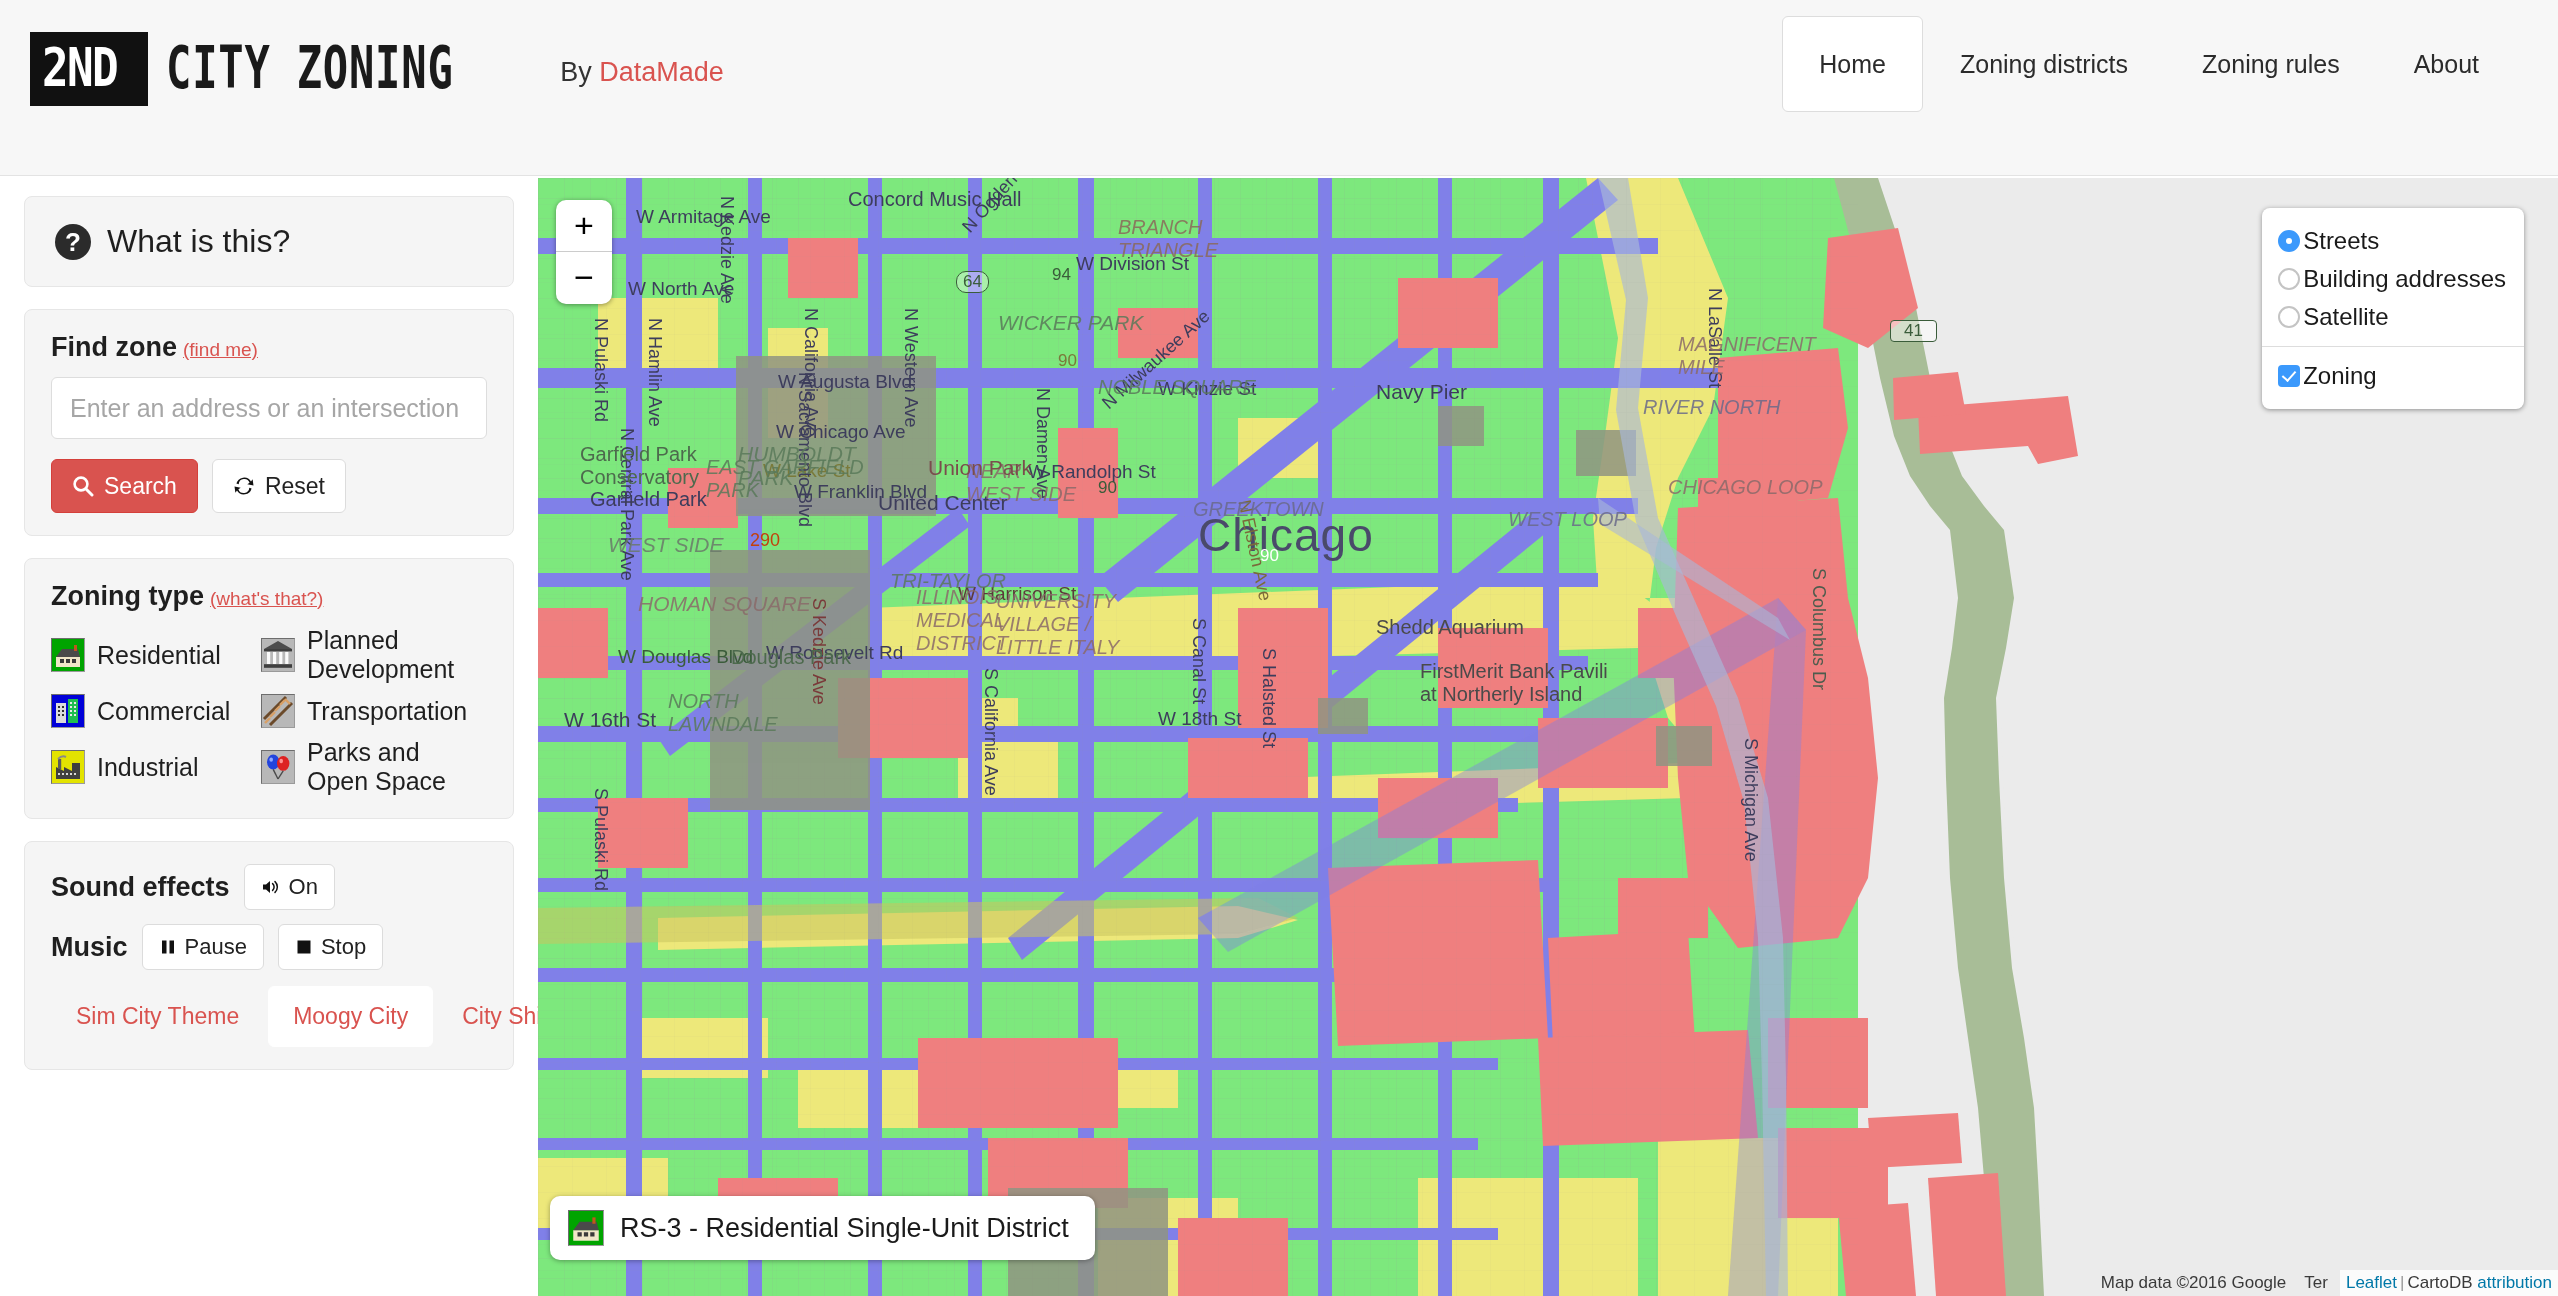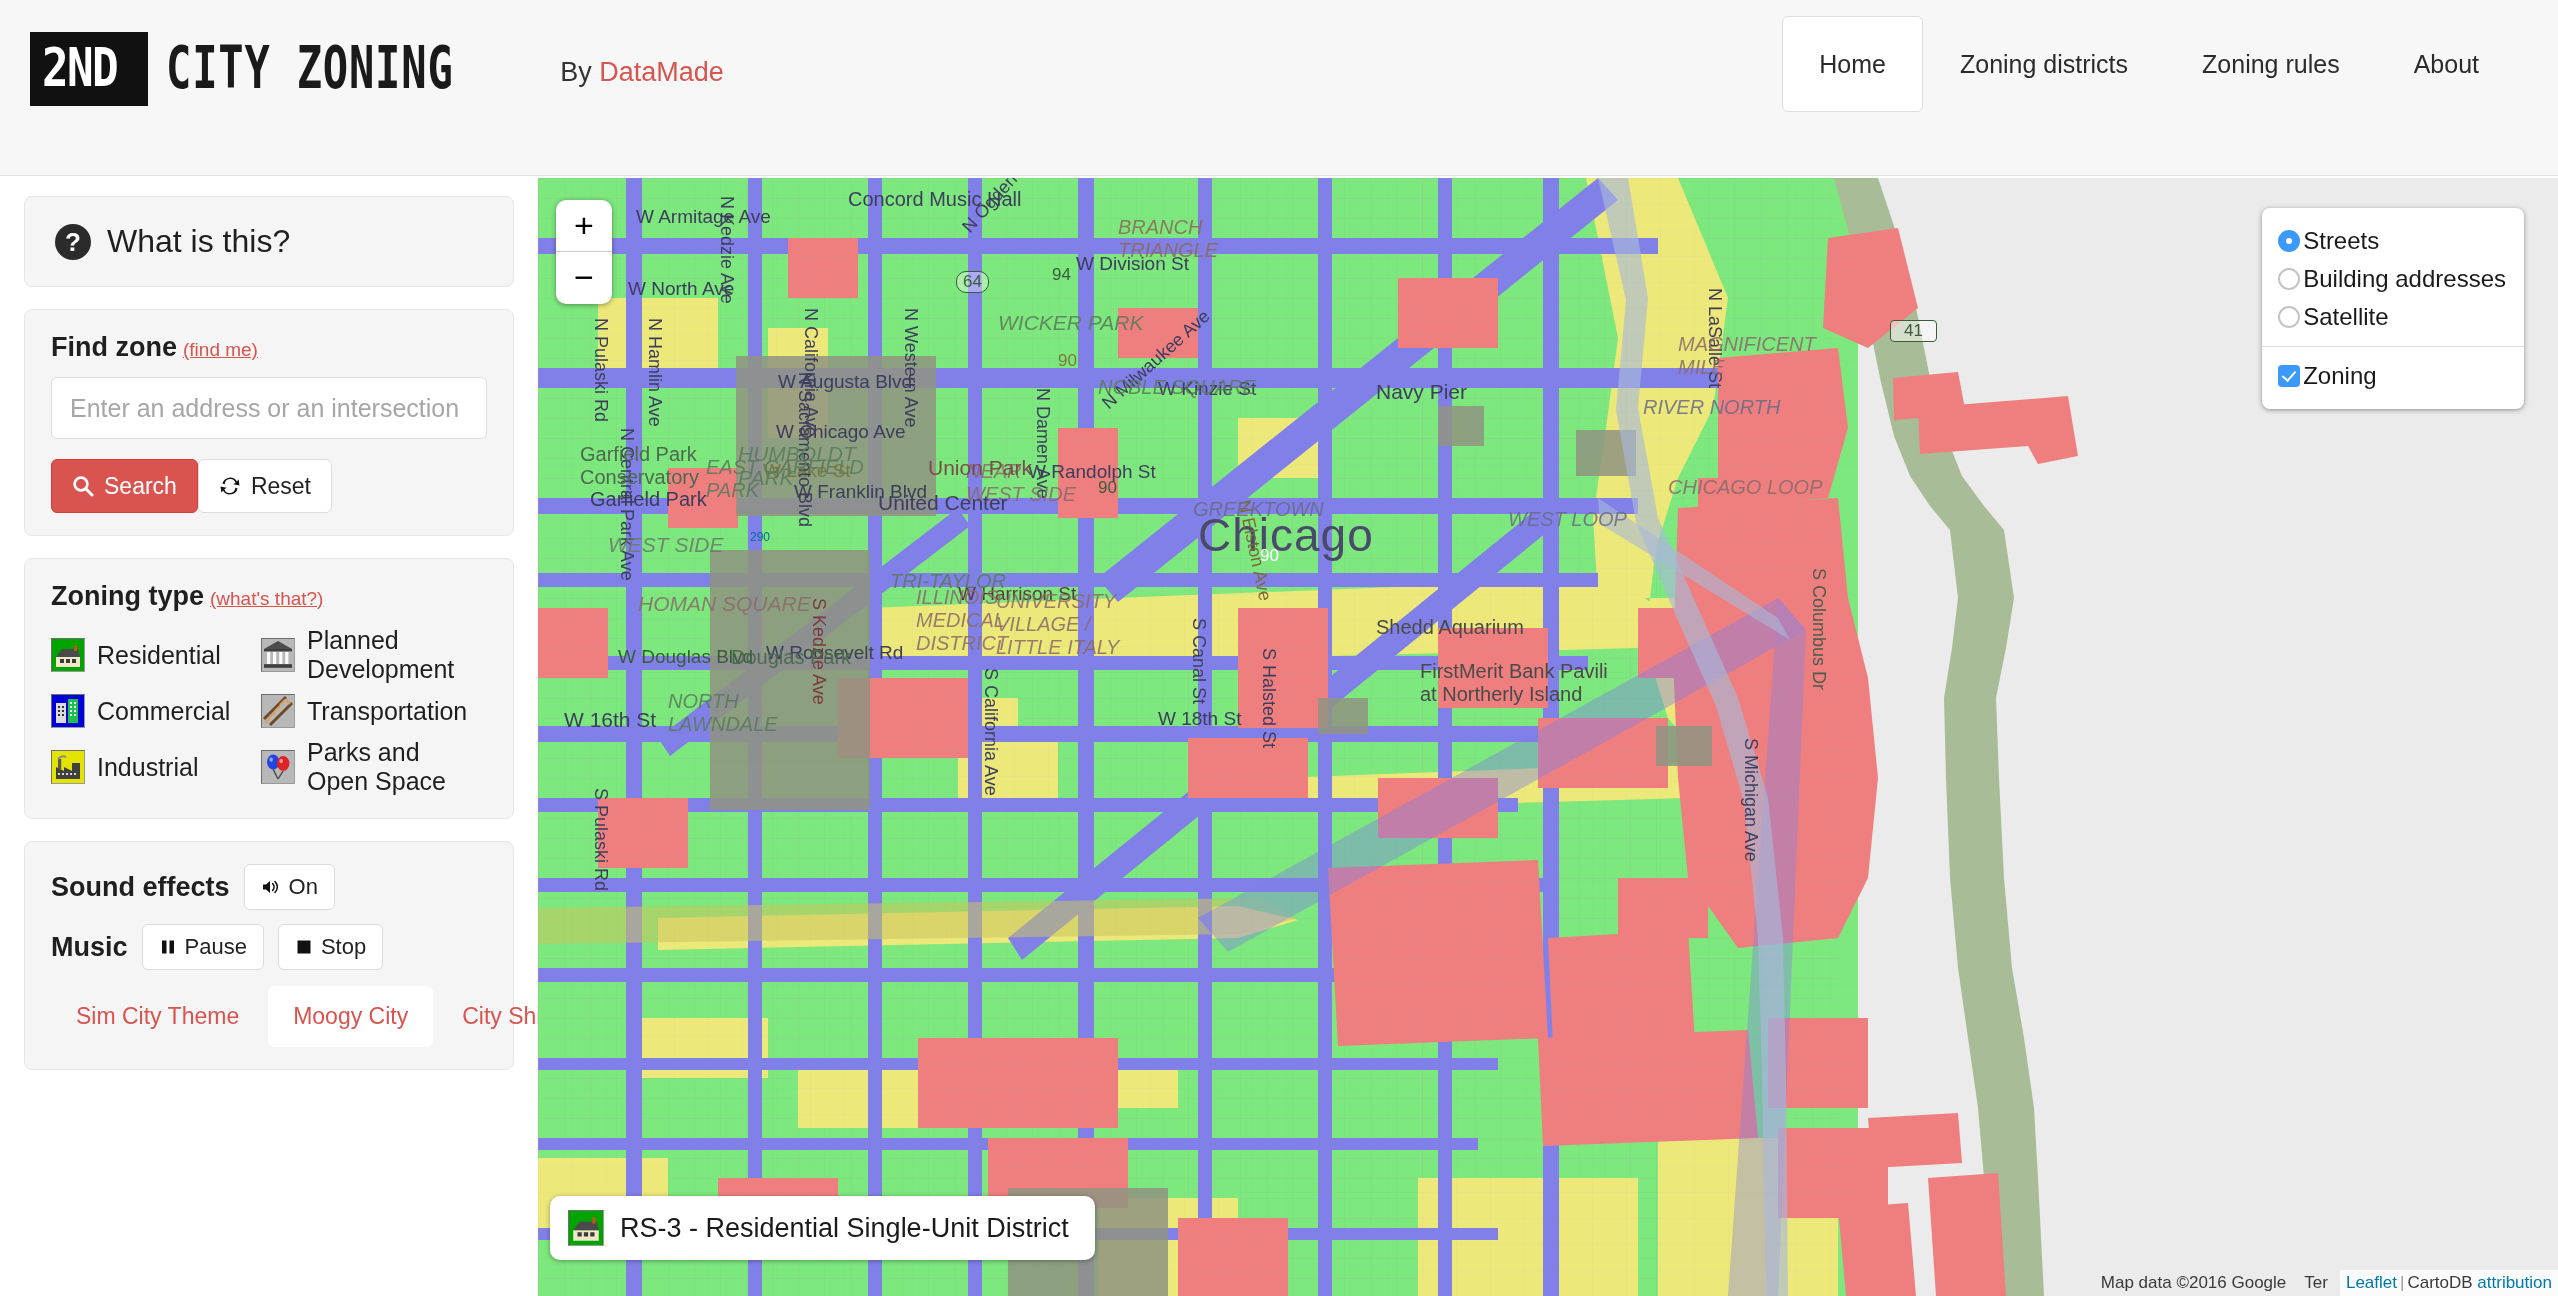--- a/index.html
+++ b/index.html
@@ -113,21 +113,21 @@
   }
   .search-input {
     display: block; width: 100%; height: 62px;
     border: 1px solid #dddddd; border-radius: 6px;
     background: #ffffff; color: #555555;
     font-size: 25px; padding: 0 18px;
     font-family: "Liberation Sans", sans-serif;
     outline: none;
   }
   .search-input::placeholder { color: #a6a6a6; }
-  .btn-row { display: flex; margin-top: 20px; }
+  .btn-row { display: flex; gap: 14px; margin-top: 20px; }
   .btn {
     display: inline-flex; align-items: center; gap: 10px;
     height: 54px; padding: 0 20px;
     border-radius: 6px; font-size: 23px;
     border: 1px solid transparent;
     cursor: pointer; white-space: nowrap;
     font-family: "Liberation Sans", sans-serif;
   }
   .btn-danger { background: #d9534f; border-color: #d43f3a; color: #ffffff; }
   .btn-default { background: #ffffff; border-color: #dcdcdc; color: #222222; }
@@ -685,21 +685,21 @@
     <div class="maplbl" style="position:absolute;left:390px;top:278px;font-size:21px;color:#7a4d4d;">Union Park</div>
     <div class="maplbl" style="position:absolute;left:340px;top:313px;font-size:21px;color:#3d3d5c;">United Center</div>
     <div class="maplbl" style="position:absolute;left:180px;top:468px;font-size:20px;color:#4d6a4d;padding-left:13px;">Douglas Park</div>
     <div class="maplbl" style="position:absolute;left:838px;top:202px;font-size:21px;color:#3d3d5c;">Navy Pier</div>
     <div class="maplbl" style="position:absolute;left:838px;top:438px;font-size:20px;color:#4a4a4a;">Shedd Aquarium</div>
     <div class="maplbl" style="position:absolute;left:882px;top:482px;font-size:20px;color:#4a4a4a;">FirstMerit Bank Pavili<br>at Northerly Island</div>
 
     <div class="maplbl" style="position:absolute;left:418px;top:93px;font-size:17px;color:#3a5c3a;border:1.5px solid #3a5c3a;border-radius:10px;padding:0 6px;background:rgba(255,255,255,.35);">64</div>
     <div class="maplbl" style="position:absolute;left:514px;top:87px;font-size:17px;color:#3a5c3a;">94</div>
     <div class="maplbl" style="position:absolute;left:520px;top:173px;font-size:17px;color:#7a7a3a;">90</div>
-    <div class="maplbl" style="position:absolute;left:212px;top:352px;font-size:12px;color:#0369a1;">290</div>
+    <div class="maplbl" style="position:absolute;left:212px;top:352px;font-size:18px;color:#c2410c;">290</div>
     <div class="maplbl" style="position:absolute;left:722px;top:368px;font-size:17px;color:#fff;">90</div>
     <div class="maplbl" style="position:absolute;left:560px;top:300px;font-size:17px;color:#3a5c3a;">90</div>
     <div class="maplbl" style="position:absolute;left:1352px;top:142px;font-size:17px;color:#3a5c3a;border:1.5px solid #3a5c3a;border-radius:4px;padding:0 13px;background:rgba(255,255,255,.5);">41</div>
   </div>
 
   <div class="zoomctl">
     <a href="#">+</a>
     <a href="#">−</a>
   </div>
 

